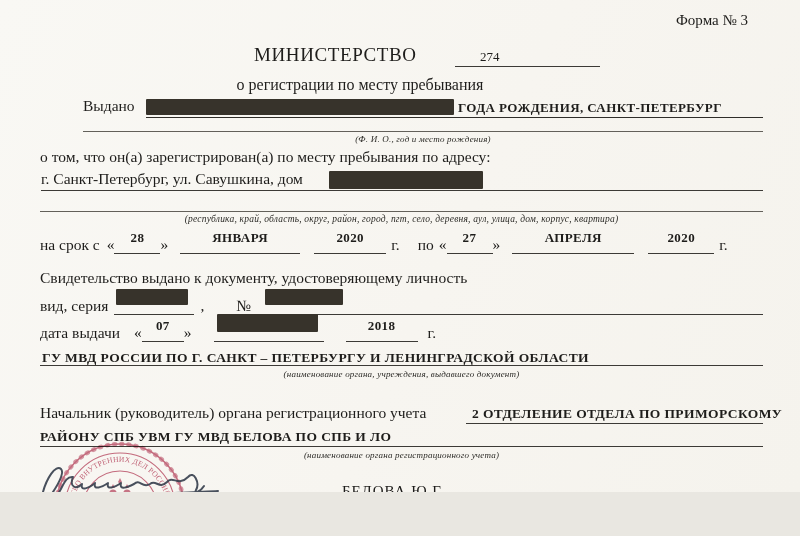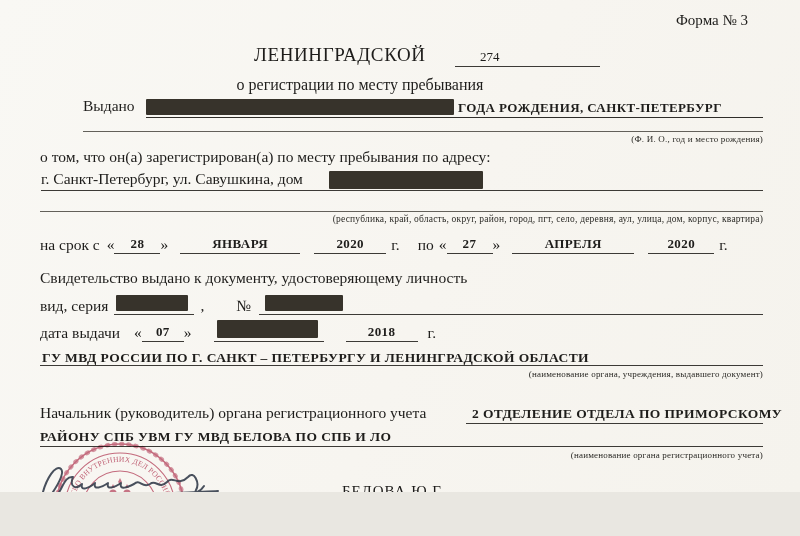--- a/index.html
+++ b/index.html
@@ -5,36 +5,36 @@
   html,body{margin:0;padding:0;background:#e9e7e1;}
   .page{
     position:relative;width:800px;height:492px;overflow:hidden;
     background:linear-gradient(115deg,#f9f8f4 0%,#f7f5f0 55%,#f5f3ed 100%);
     font-family:"Liberation Serif","DejaVu Serif",serif;
     color:#1e1d1b;
   }
   .abs{position:absolute;}
   .t15{font-size:15.5px;line-height:1.15;}
   .bold13{font-size:13px;font-weight:bold;letter-spacing:.4px;}
-  .cap{font-size:9px;color:#2a2925;text-align:right;letter-spacing:.2px;}
+  .cap{font-size:9px;color:#2a2925;text-align:center;letter-spacing:.2px;font-style:italic;}
   .uline-thin{border-bottom:1px solid #63605a;}
-  .cell{display:inline-flex;justify-content:center;align-items:flex-end;border-bottom:1.4px solid #3c3a36;padding-bottom:1px;}
+  .cell{display:inline-flex;justify-content:center;align-items:flex-end;border-bottom:1.4px solid #3c3a36;padding-bottom:7px;}
   .redact{background:#37332b;border-radius:1px;}
   .row{display:flex;align-items:flex-end;}
   .sp{flex:0 0 auto;}
   .stamp-svg{mix-blend-mode:multiply;}
 </style>
 </head>
 <body>
 
 <div class="page">
 
   <div class="abs" style="top:12px;right:52px;font-size:15px;">Форма № 3</div>
 
-  <div class="abs" style="top:44px;left:254px;font-size:19px;letter-spacing:.6px;">ЛЕНИНГРАДСКОЙ</div>
+  <div class="abs" style="top:44px;left:254px;font-size:19px;letter-spacing:.6px;">МИНИСТЕРСТВО</div>
   <div class="abs" style="top:49px;left:455px;width:120px;border-bottom:1.2px solid #3c3a36;font-size:13px;padding-left:25px;padding-bottom:1px;">274</div>
   <div class="abs" style="top:76px;left:180px;width:360px;text-align:center;font-size:16px;">о регистрации по месту пребывания</div>
 
   <div class="abs t15" style="top:97px;left:83px;">Выдано</div>
   <div class="abs" style="top:95px;left:146px;width:617px;height:22px;border-bottom:1.6px solid #2f2d29;">
     <div class="redact" style="position:absolute;left:0;top:4px;width:308px;height:16px;"></div>
     <div class="bold13" style="position:absolute;left:312px;top:5px;">ГОДА РОЖДЕНИЯ, САНКТ-ПЕТЕРБУРГ</div>
   </div>
   <div class="abs uline-thin" style="top:121px;left:83px;width:680px;height:10px;"></div>
   <div class="abs cap" style="top:134px;left:83px;width:680px;">(Ф. И. О., год и место рождения)</div>

